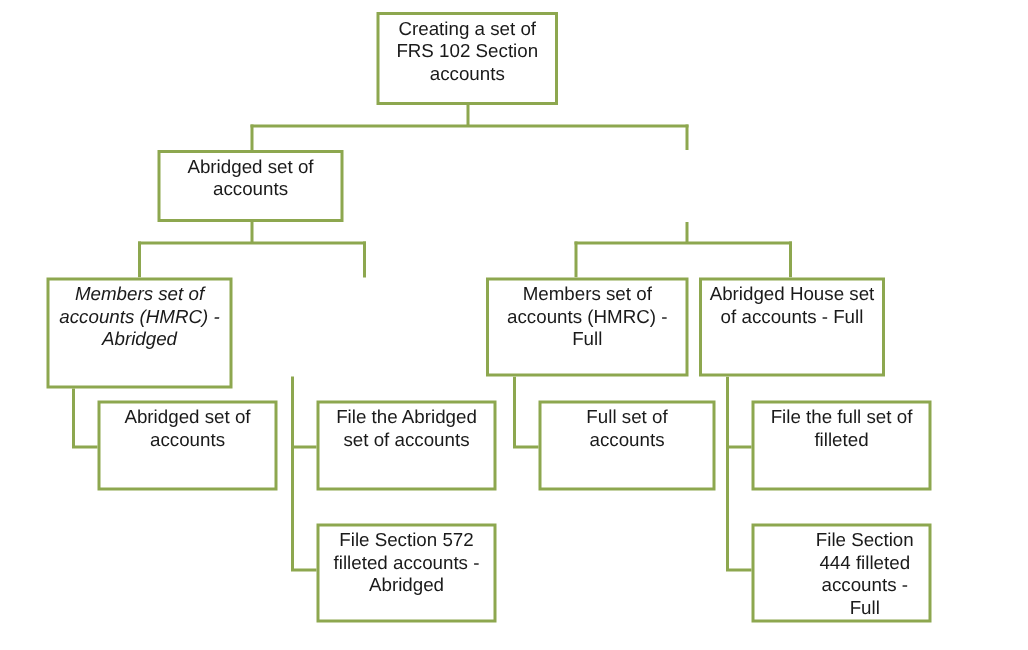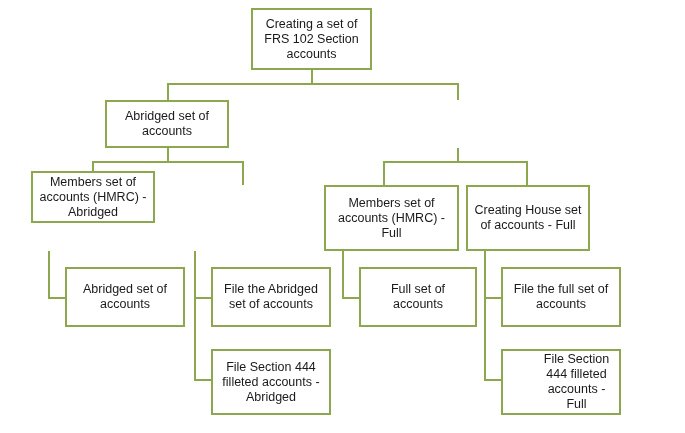--- a/index.html
+++ b/index.html
@@ -19,21 +19,20 @@
   .node {
     position: absolute;
     box-sizing: border-box;
     border: 2px solid #8DA74F;
     background: #ffffff;
     color: #1a1a1a;
     font-size: 12.5px;
     line-height: 15px;
     text-align: center;
     display: flex;
-    align-items: center;
     justify-content: center;
     padding: 2px 4px;
     z-index: 3;
   }
   .node span { display: block; width: 100%; }
   
   .conn {
     position: absolute;
     background: #8DA74F;
     z-index: 1;
@@ -78,42 +77,42 @@
   <div class="conn h" style="left:484px; top:379px; width:18px;"></div>
 
   <div class="node" style="left:251px; top:8px; width:121px; height:62px;">
     <span>Creating a set of FRS 102 Section accounts</span>
   </div>
 
   <div class="node" style="left:105px; top:100px; width:124px; height:48px;">
     <span>Abridged set of accounts</span>
   </div>
 
-  <div class="node" style="left:31px; top:171px; width:124px; height:52px;">
+  <div class="node" style="left:31px; top:185px; width:124px; height:74px;font-style:italic;">
     <span>Members set of accounts (HMRC) - Abridged</span>
   </div>
   <div class="node" style="left:324px; top:185px; width:135px; height:66px;">
     <span>Members set of accounts (HMRC) - Full</span>
   </div>
   <div class="node" style="left:466px; top:185px; width:124px; height:66px;">
-    <span>Creating House set of accounts - Full</span>
+    <span>Abridged House set of accounts - Full</span>
   </div>
 
   <div class="node" style="left:65px; top:267px; width:120px; height:60px;">
     <span>Abridged set of accounts</span>
   </div>
   <div class="node" style="left:359px; top:267px; width:118px; height:60px;">
     <span>Full set of accounts</span>
   </div>
   <div class="node" style="left:211px; top:267px; width:120px; height:60px;">
     <span>File the Abridged set of accounts</span>
   </div>
   <div class="node" style="left:501px; top:267px; width:120px; height:60px;">
-    <span>File the full set of accounts</span>
+    <span>File the full set of filleted</span>
   </div>
   <div class="node" style="left:211px; top:349px; width:120px; height:66px;">
-    <span>File Section 444 filleted accounts - Abridged</span>
+    <span>File Section 572 filleted accounts - Abridged</span>
   </div>
   <div class="node" style="left:501px; top:349px; width:120px; height:66px;padding-left:35px;">
     <span>File Section 444 filleted accounts - Full</span>
   </div>
 
 </div>
 
 </body></html>

